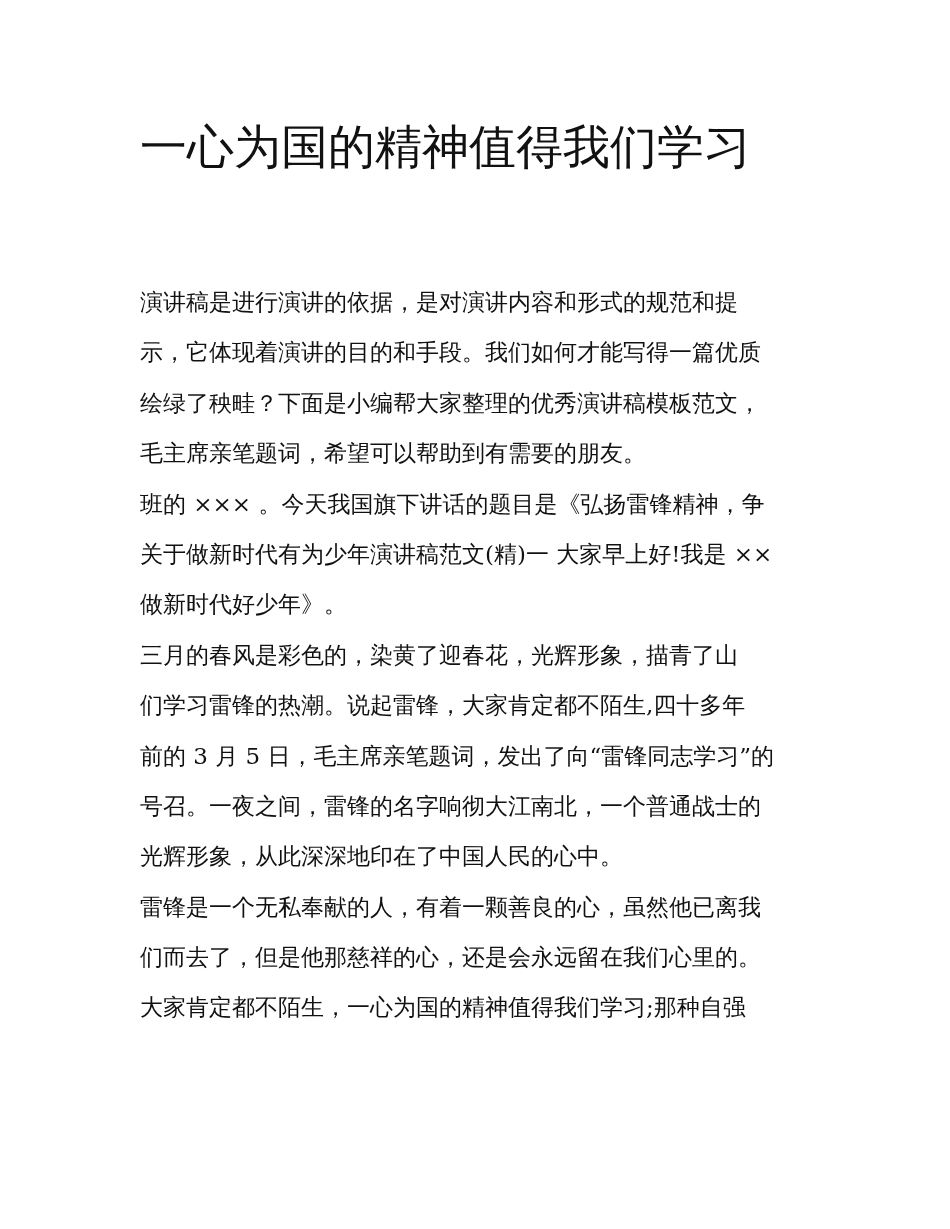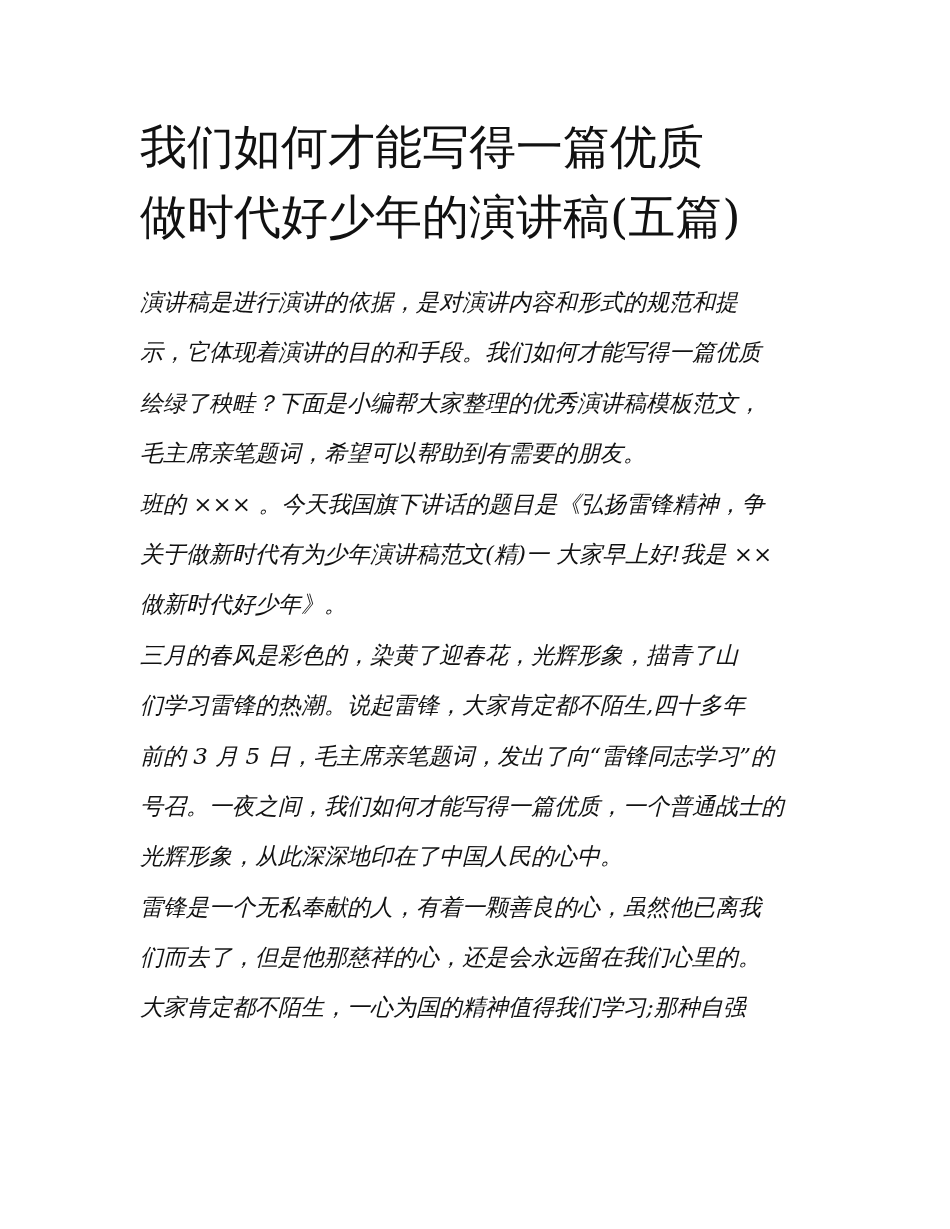--- a/index.html
+++ b/index.html
@@ -37,41 +37,39 @@
     }
     .title .tline {
       display: block;
       height: 70px;
     }
     .body-text {
       position: absolute;
       left: 140px;
       top: 284px;
       width: 690px;
-      font-style: italic;
     }
     .para {
       margin: 0;
     }
     .line {
       display: block;
       height: 50.4px;
       line-height: 36px;
       font-size: 23px;
       white-space: nowrap;
     }
   </style>
 </head>
 <body>
 
 <div class="page">
 
   <h1 class="title">
-    <span class="tline">我们如何才能写得一篇优质</span>
-    <span class="tline">做时代好少年的演讲稿(五篇)</span>
+    <span class="tline">一心为国的精神值得我们学习</span>
   </h1>
 
   <div class="body-text">
 
     <p class="para">
       <span class="line">演讲稿是进行演讲的依据，是对演讲内容和形式的规范和提</span>
       <span class="line">示，它体现着演讲的目的和手段。我们如何才能写得一篇优质</span>
       <span class="line">绘绿了秧畦？下面是小编帮大家整理的优秀演讲稿模板范文，</span>
       <span class="line">毛主席亲笔题词，希望可以帮助到有需要的朋友。</span>
     </p>
@@ -79,21 +77,21 @@
     <p class="para">
       <span class="line">班的 ××× 。今天我国旗下讲话的题目是《弘扬雷锋精神，争</span>
       <span class="line">关于做新时代有为少年演讲稿范文(精)一 大家早上好!我是 ××</span>
       <span class="line">做新时代好少年》。</span>
     </p>
 
     <p class="para">
       <span class="line">三月的春风是彩色的，染黄了迎春花，光辉形象，描青了山</span>
       <span class="line">们学习雷锋的热潮。说起雷锋，大家肯定都不陌生,四十多年</span>
       <span class="line">前的 3 月 5 日，毛主席亲笔题词，发出了向“雷锋同志学习”的</span>
-      <span class="line">号召。一夜之间，我们如何才能写得一篇优质，一个普通战士的</span>
+      <span class="line">号召。一夜之间，雷锋的名字响彻大江南北，一个普通战士的</span>
       <span class="line">光辉形象，从此深深地印在了中国人民的心中。</span>
     </p>
 
     <p class="para">
       <span class="line">雷锋是一个无私奉献的人，有着一颗善良的心，虽然他已离我</span>
       <span class="line">们而去了，但是他那慈祥的心，还是会永远留在我们心里的。</span>
       <span class="line">大家肯定都不陌生，一心为国的精神值得我们学习;那种自强</span>
     </p>
 
   </div>

